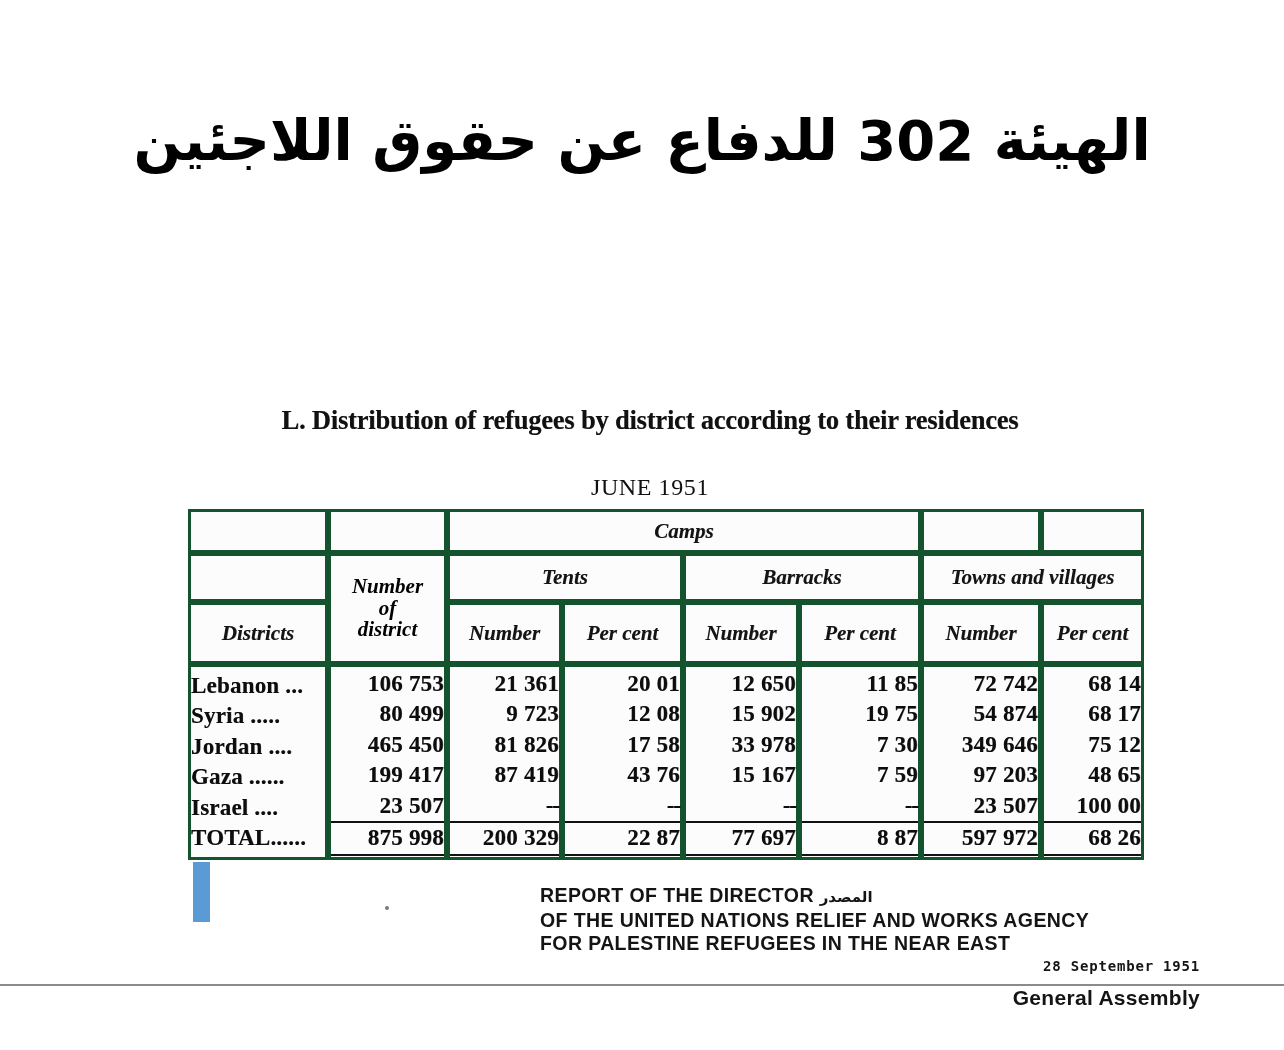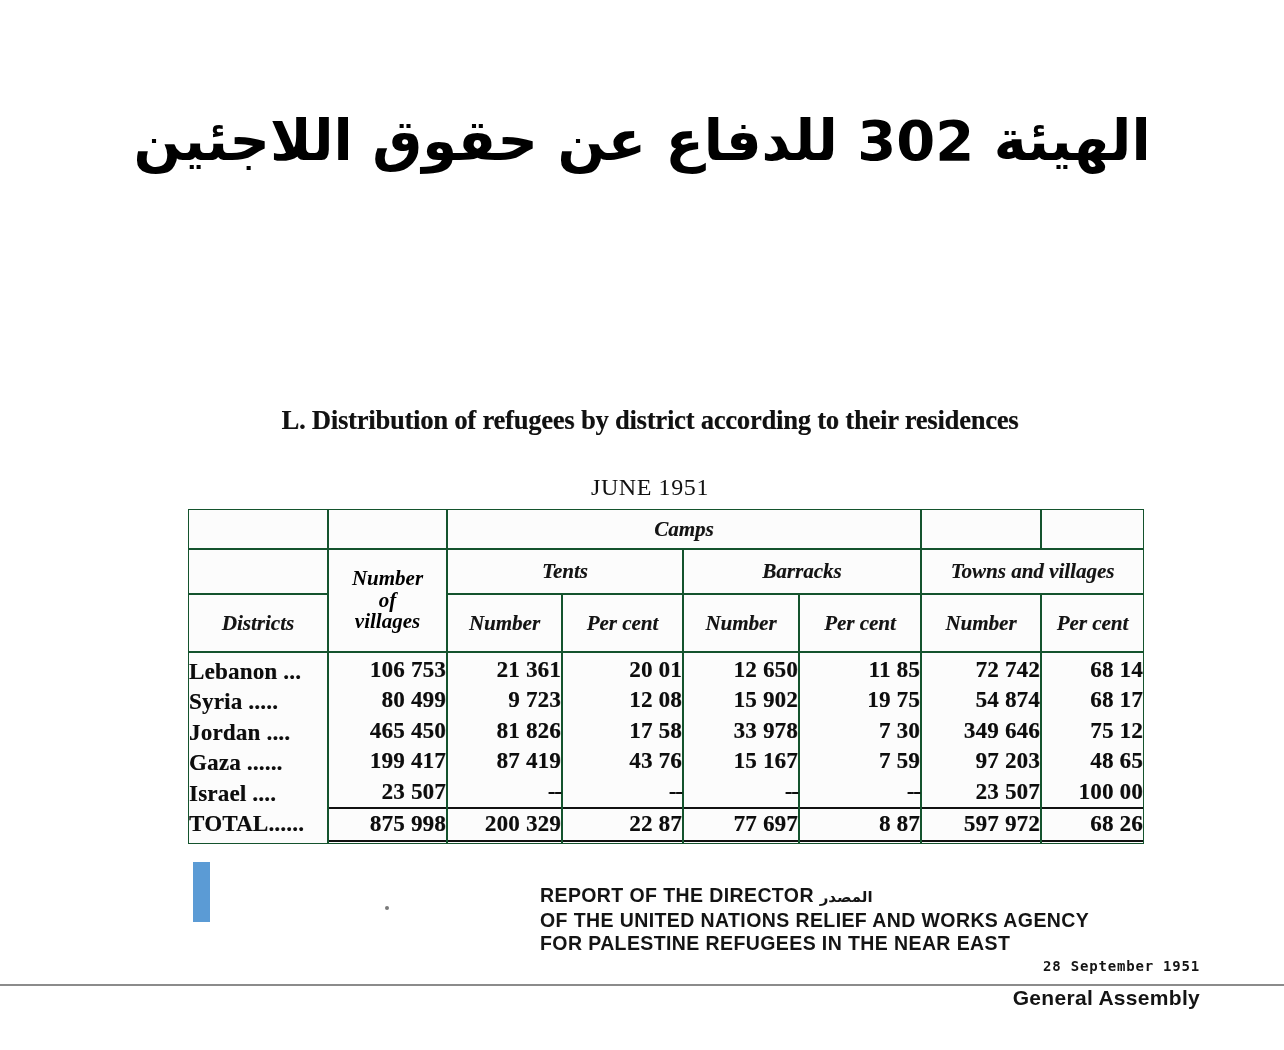--- a/index.html
+++ b/index.html
@@ -76,21 +76,21 @@
   }
   table.rt {
     border-collapse: separate;
     border-spacing: 0;
     width: 956px;
     table-layout: fixed;
     background: #fdfdfd;
     font-family: "Liberation Serif", "DejaVu Serif", serif;
   }
   table.rt td {
-    border: 1px solid #14532d;
+    border: 3px solid #14532d;
     padding: 0;
     vertical-align: middle;
     background: #fcfcfc;
     font-size: 21px;
   }
   td.hd {
     font-style: italic;
     font-weight: 700;
     text-align: center;
     color: #141414;
@@ -249,21 +249,21 @@
         <td class="hd" colspan="4">Camps</td>
         <td class="blank"></td>
         <td class="blank"></td>
       </tr>
 
       <tr class="r-group">
         <td class="blank" rowspan="1"></td>
         <td class="numref" rowspan="2">
           <span class="l1">Number</span>
           <span class="l2">of</span>
-          <span class="l3">villages</span>
+          <span class="l3">district</span>
         </td>
         <td class="hd" colspan="2">Tents</td>
         <td class="hd" colspan="2">Barracks</td>
         <td class="hd" colspan="2">Towns and villages</td>
       </tr>
 
       <tr class="r-sub">
         <td class="hd">Districts</td>
         <td class="hd">Number</td>
         <td class="hd">Per cent</td>

